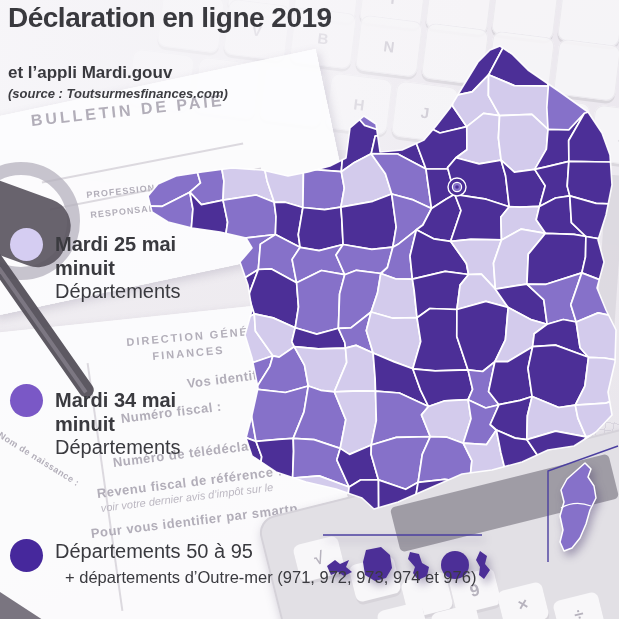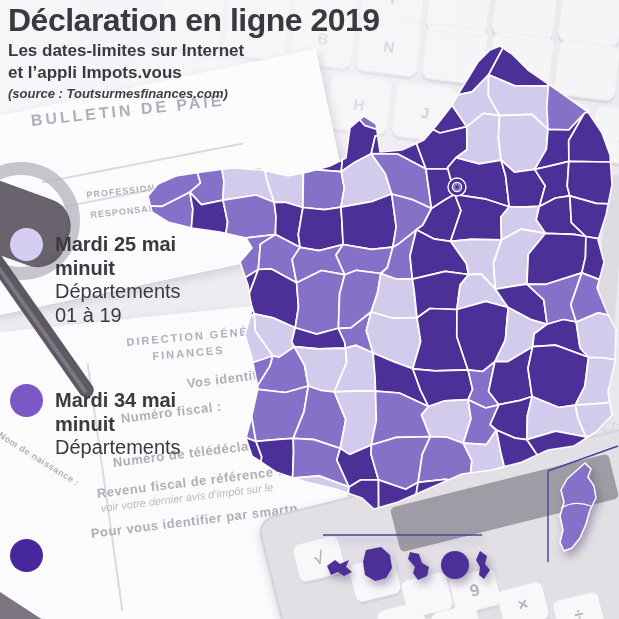--- a/index.html
+++ b/index.html
@@ -54,21 +54,21 @@
     transform:rotate(10deg);
     background:
       repeating-linear-gradient(0deg,#c9c5d2 0 1px,transparent 1px 8px),
       repeating-linear-gradient(90deg,#c9c5d2 0 1px,transparent 1px 8px);}
 
   
   #map-svg{position:absolute;left:0;top:0;width:619px;height:619px;z-index:6;pointer-events:none;}
   .shadowed{filter:drop-shadow(3px 5px 4px rgba(60,45,100,.38));}
 
   
-  #page-title{position:absolute;left:8px;top:2px;font-size:32px;font-weight:bold;color:#39393e;
+  #page-title{position:absolute;left:8px;top:2px;font-size:28px;font-weight:bold;color:#39393e;
     letter-spacing:-0.5px;z-index:7;white-space:nowrap;}
   .subtitle{position:absolute;left:8px;font-size:17px;font-weight:bold;color:#39393e;z-index:7;white-space:nowrap;}
   #subtitle-1{top:41px;}
   #subtitle-2{top:63px;}
   #source-credit{position:absolute;left:8px;top:86px;font-size:13px;font-weight:bold;font-style:italic;
     color:#3d3d42;z-index:7;white-space:nowrap;}
 
   
   .legend-swatch{position:absolute;left:10px;width:33px;height:33px;border-radius:50%;z-index:7;}
   .legend-text{position:absolute;left:55px;z-index:7;color:#3a3a3f;font-size:20px;line-height:23.5px;white-space:nowrap;}
@@ -300,36 +300,36 @@
         <line x1="323" y1="535" x2="482" y2="535" stroke="#4b3fa0" stroke-width="1.5"></line>
         <path d="M327,566 l8,-6 5,4 9,-4 -3,7 6,5 -8,4 -6,-4 -7,3 Z"></path>
         <path d="M366,550 l15,-3 9,8 2,13 -6,10 -11,3 -10,-6 -2,-13 Z"></path>
         <path d="M410,552 l9,2 3,9 7,4 -2,9 -9,4 -5,-7 2,-6 -7,-8 Z"></path>
         <circle cx="455" cy="565" r="14"></circle>
         <path d="M480,551 l7,5 -2,8 5,6 -6,9 -5,-4 1,-8 -4,-7 Z"></path>
       </g>
     </svg>
 
   <div id="page-title">Déclaration en ligne 2019</div>
-  <div class="subtitle" id="subtitle-1">Les dates-limites sur Internet</div>
-  <div class="subtitle" id="subtitle-2">et l’appli Impots.vous</div>
+  <div class="subtitle" id="subtitle-2">et l’appli Mardi.gouv</div>
   <div id="source-credit">(source : Toutsurmesfinances.com)</div>
 
   <div class="legend-swatch" style="top: 228px; background: rgb(213, 205, 242);"></div>
   <div class="legend-text" style="top:233px;">
     <div class="lg-bold">Mardi 25 mai</div>
     <div class="lg-bold">minuit</div>
     <div>Départements</div>
-    <div>01 à 19</div>
   </div>
 
   <div class="legend-swatch" style="top: 384px; background: rgb(122, 88, 198);"></div>
   <div class="legend-text" style="top:389px;">
     <div class="lg-bold">Mardi 34 mai</div>
     <div class="lg-bold">minuit</div>
     <div>Départements</div>
   </div>
 
   <div class="legend-swatch" style="top: 539px; background: rgb(70, 40, 156);"></div>
   <div class="legend-text" style="top:540px;">
+    <div>Départements 50 à 95</div>
+    <div id="legend3-line3">+ départements d’Outre-mer (971, 972, 973, 974 et 976)</div>
   </div>
 
 </div>
 
 </body></html>

